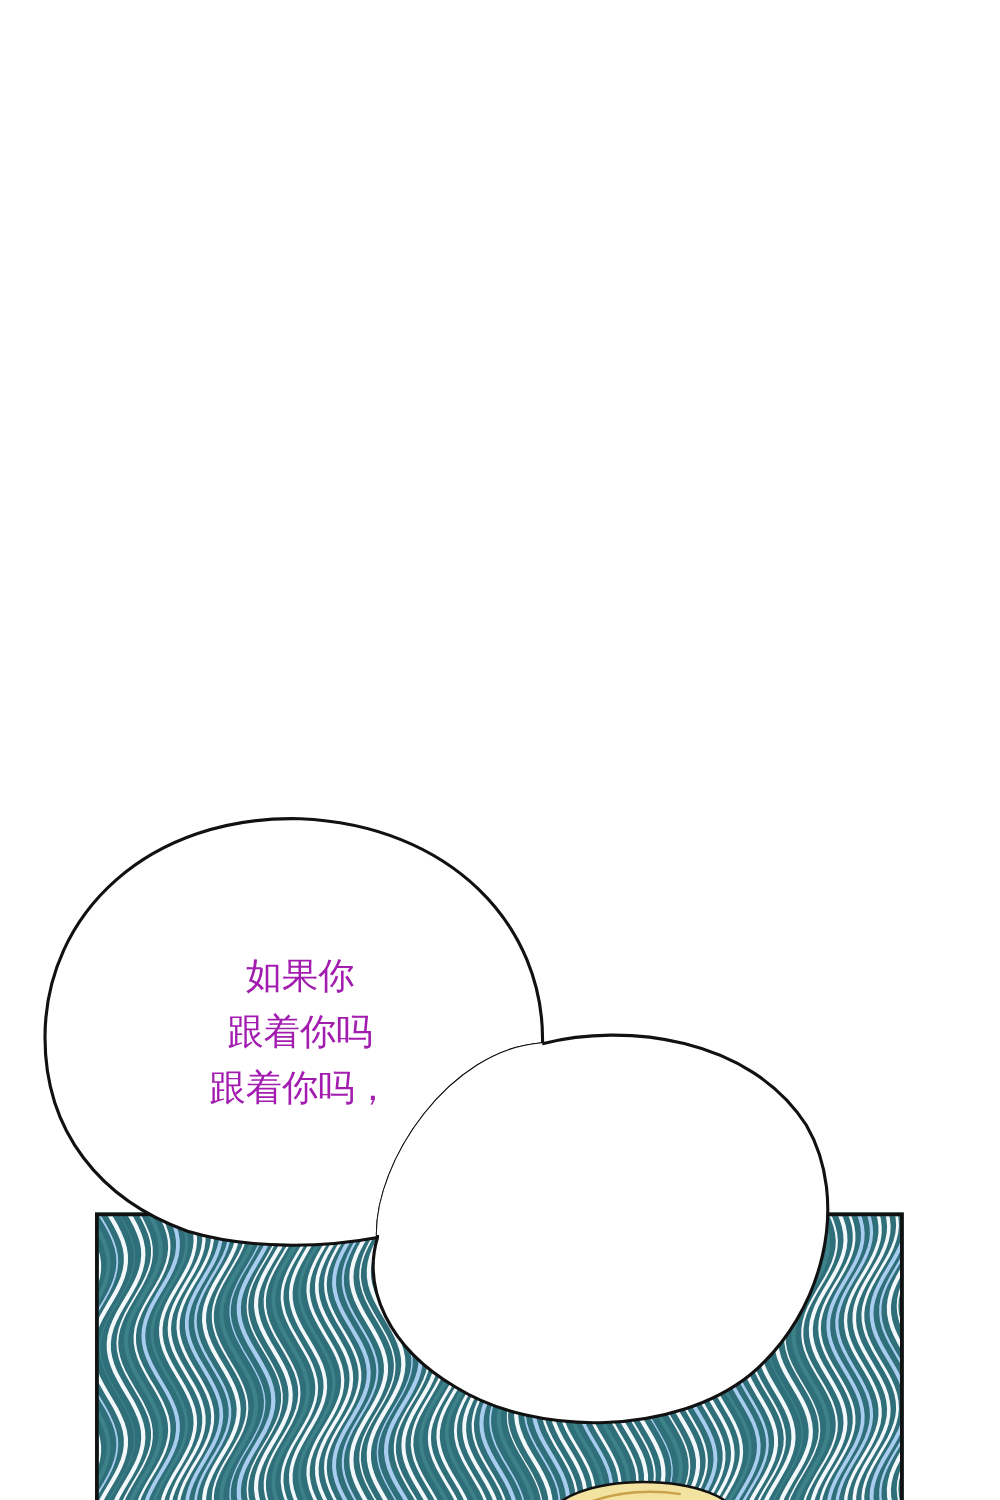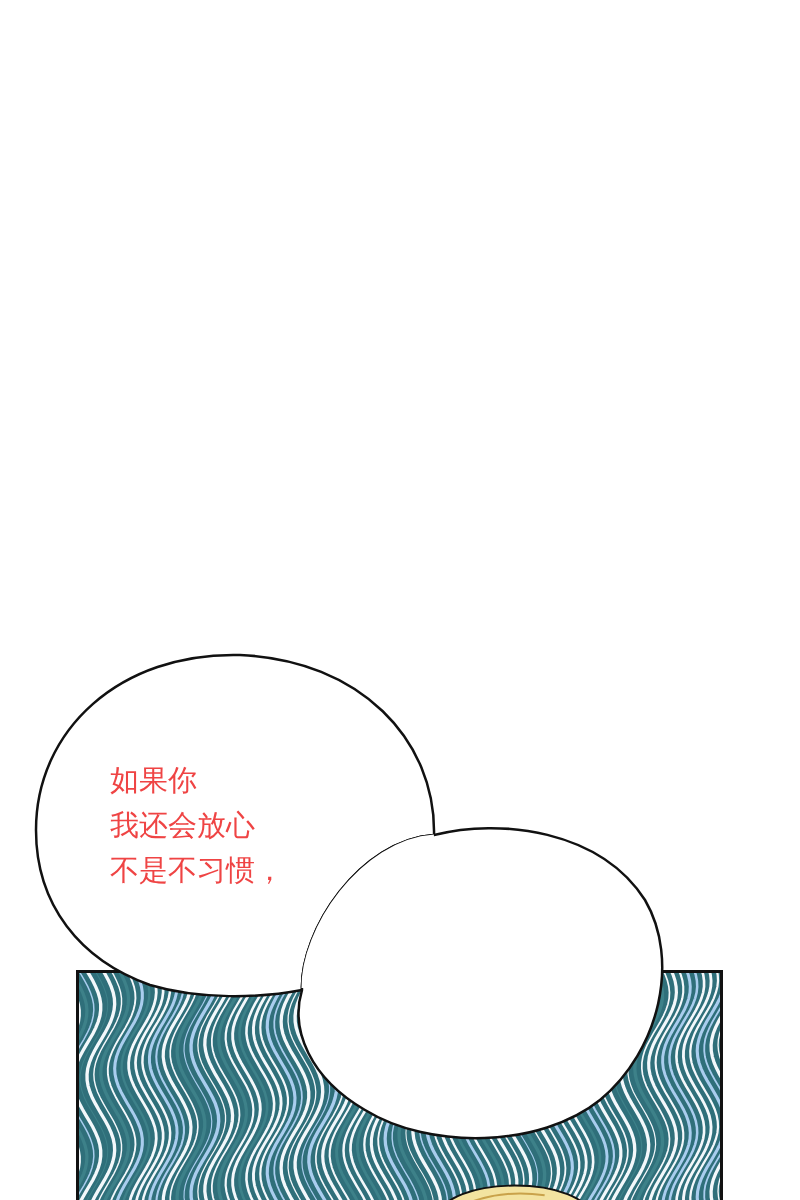--- a/index.html
+++ b/index.html
@@ -47,21 +47,22 @@
       left: 0; top: 0;
       width: 800px; height: 1200px;
       pointer-events: none;
     }
     .bubbles svg {
       position: absolute;
       left: 0; top: 0;
     }
     .bubble-text {
       position: absolute;
-      color: #ef4444;
+      text-align: center;
+      color: #a21caf;
       font-size: 29px;
       line-height: 45px;
       font-weight: normal;
       letter-spacing: 0px;
       white-space: nowrap;
     }
     .bubble-text .line {
       display: block;
     }
     #bubble1-text {
@@ -216,19 +217,19 @@
            C 680 960, 660 1050, 600 1100
            C 540 1148, 430 1150, 365 1110
            C 310 1078, 290 1030, 302 990
            C 300 930, 360 840, 434 835 Z" fill="#ffffff" stroke="#111111" stroke-width="2.5"></path>
 
       <path d="M 434 837 C 362 842, 303 930, 304 988" fill="none" stroke="#ffffff" stroke-width="5"></path>
     </svg>
 
     <div class="bubble-text" id="bubble1-text">
       <span class="line">如果你</span>
-      <span class="line">我还会放心</span>
-      <span class="line">不是不习惯，</span>
+      <span class="line">跟着你吗</span>
+      <span class="line">跟着你吗，</span>
     </div>
 
   </div>
 
 </div>
 
 </body></html>

